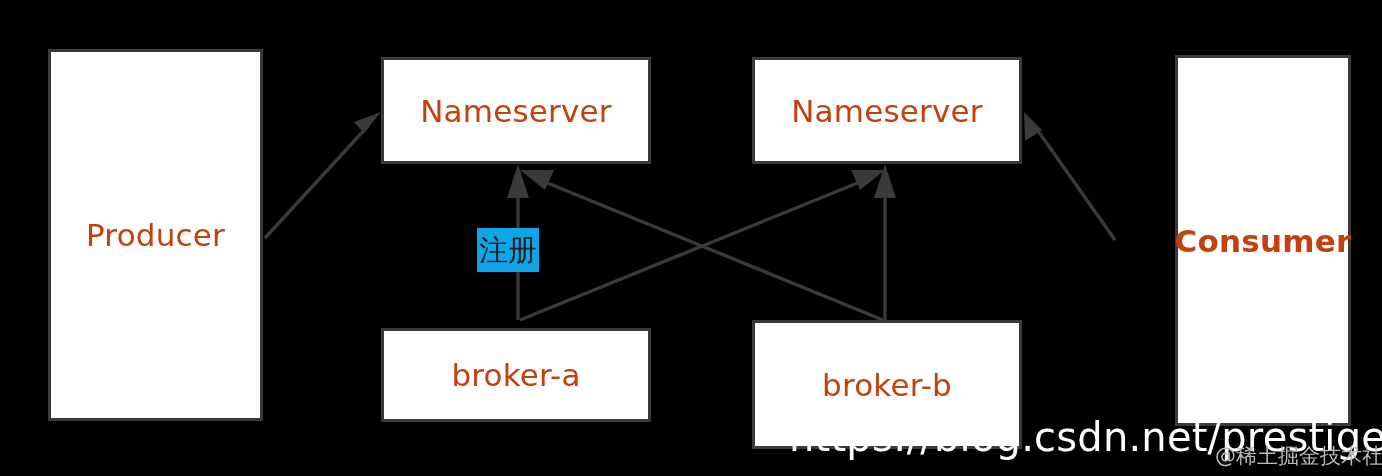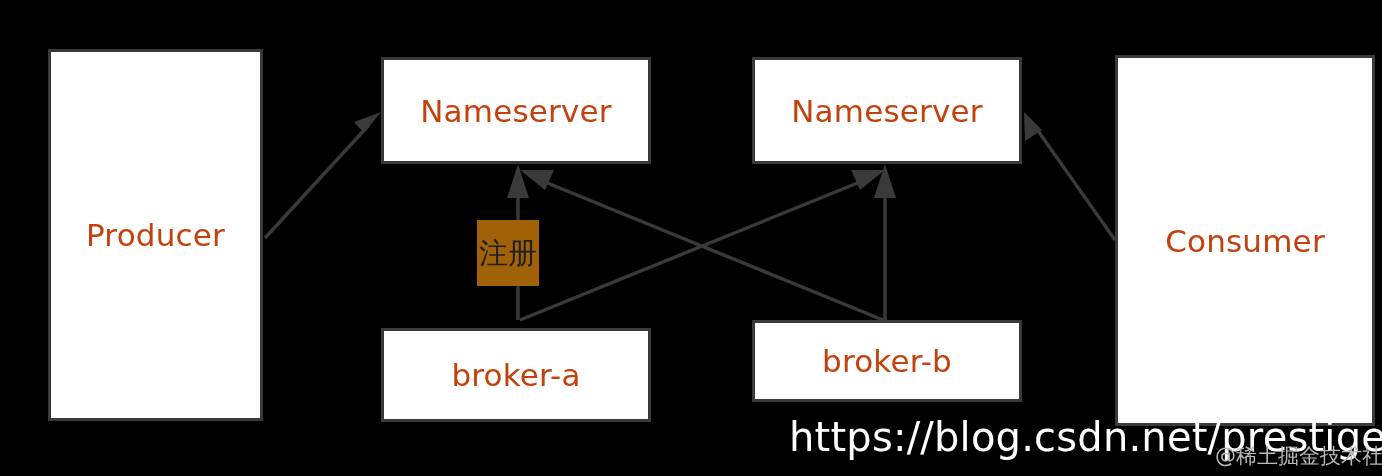--- a/index.html
+++ b/index.html
@@ -25,49 +25,50 @@
     display: flex;
     align-items: center;
     justify-content: center;
     color: #c2410c;
     font-size: 31px;
     font-weight: 400;
     letter-spacing: 0.2px;
     z-index: 3;
   }
   .node-producer   { left: 48px;   top: 49px;  width: 215px; height: 372px; }
-  .node-consumer   { left: 1115px; top: 55px;  width: 260px; height: 371px; }
+  .node-consumer   { left: 1175px; top: 55px;  width: 176px; height: 371px; font-weight: bold; }
   .node-ns-left    { left: 381px;  top: 57px;  width: 270px; height: 107px; }
   .node-ns-right   { left: 752px;  top: 57px;  width: 270px; height: 107px; }
   .node-broker-a   { left: 381px;  top: 328px; width: 270px; height: 94px; }
-  .node-broker-b   { left: 752px;  top: 320px; width: 270px; height: 82px; }
+  .node-broker-b   { left: 752px;  top: 320px; width: 270px; height: 129px; }
 
   #edges {
     position: absolute;
     left: 0; top: 0;
     width: 1382px;
     height: 476px;
     z-index: 2;
   }
   .edge-path {
     stroke: #3a3a3a;
     stroke-width: 3.4;
     fill: none;
   }
   .edge-head { fill: #3a3a3a; }
 
   .edge-label {
     position: absolute;
-    background: #a16207;
+    background: #0ea5e9;
     color: #1f1f1f;
     font-size: 29px;
     line-height: 34px;
-    padding: 16px 2px;
+    padding: 5px 2px;
     white-space: nowrap;
     z-index: 4;
+    margin-top: 8px;
   }
   .label-register { left: 477px; top: 220px; }
 
   .watermark-url {
     position: absolute;
     left: 789px;
     top: 417px;
     color: #ffffff;
     font-size: 40px;
     line-height: 40px;

